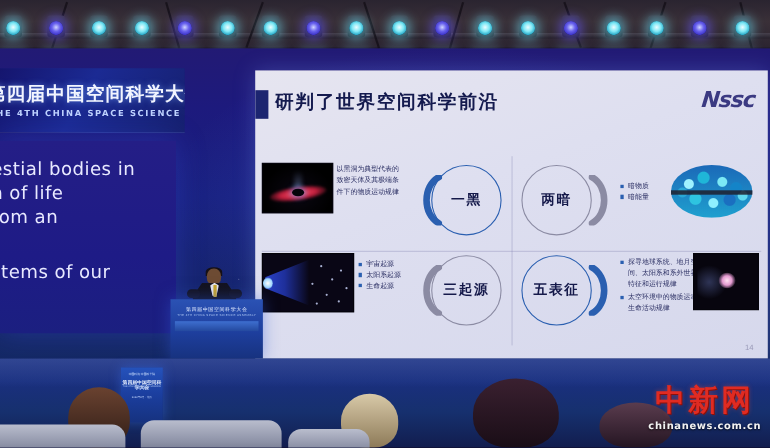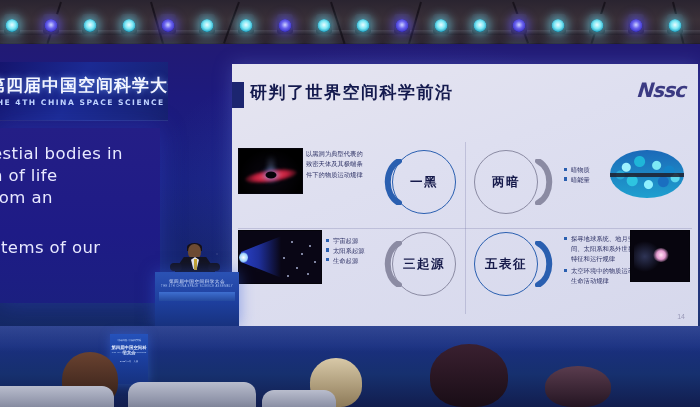--- a/index.html
+++ b/index.html
@@ -408,14 +408,18 @@
 
   <div class="head-sil" style="left:62px;top:352px;width:56px;height:55px;background:linear-gradient(180deg,#6a4230,#2e1c16);"></div>
   <div class="head-sil" style="left:310px;top:358px;width:52px;height:49px;background:linear-gradient(180deg,#d8c9a8,#8d7a58);"></div>
   <div class="head-sil" style="left:430px;top:344px;width:78px;height:63px;background:linear-gradient(180deg,#3a2030,#190d16);"></div>
   <div class="head-sil" style="left:545px;top:366px;width:66px;height:41px;background:linear-gradient(180deg,#5a3c4e,#241522);"></div>
 
   <div class="chair" style="left:-14px;top:386px;width:128px;height:30px;"></div>
   <div class="chair" style="left:128px;top:382px;width:128px;height:32px;"></div>
   <div class="chair" style="left:262px;top:390px;width:74px;height:26px;"></div>
 
+  <div class="wm">
+    <div class="cn">中新网</div>
+    <div class="en">chinanews.com.cn</div>
+  </div>
 
 </div>
 
 </body></html>

